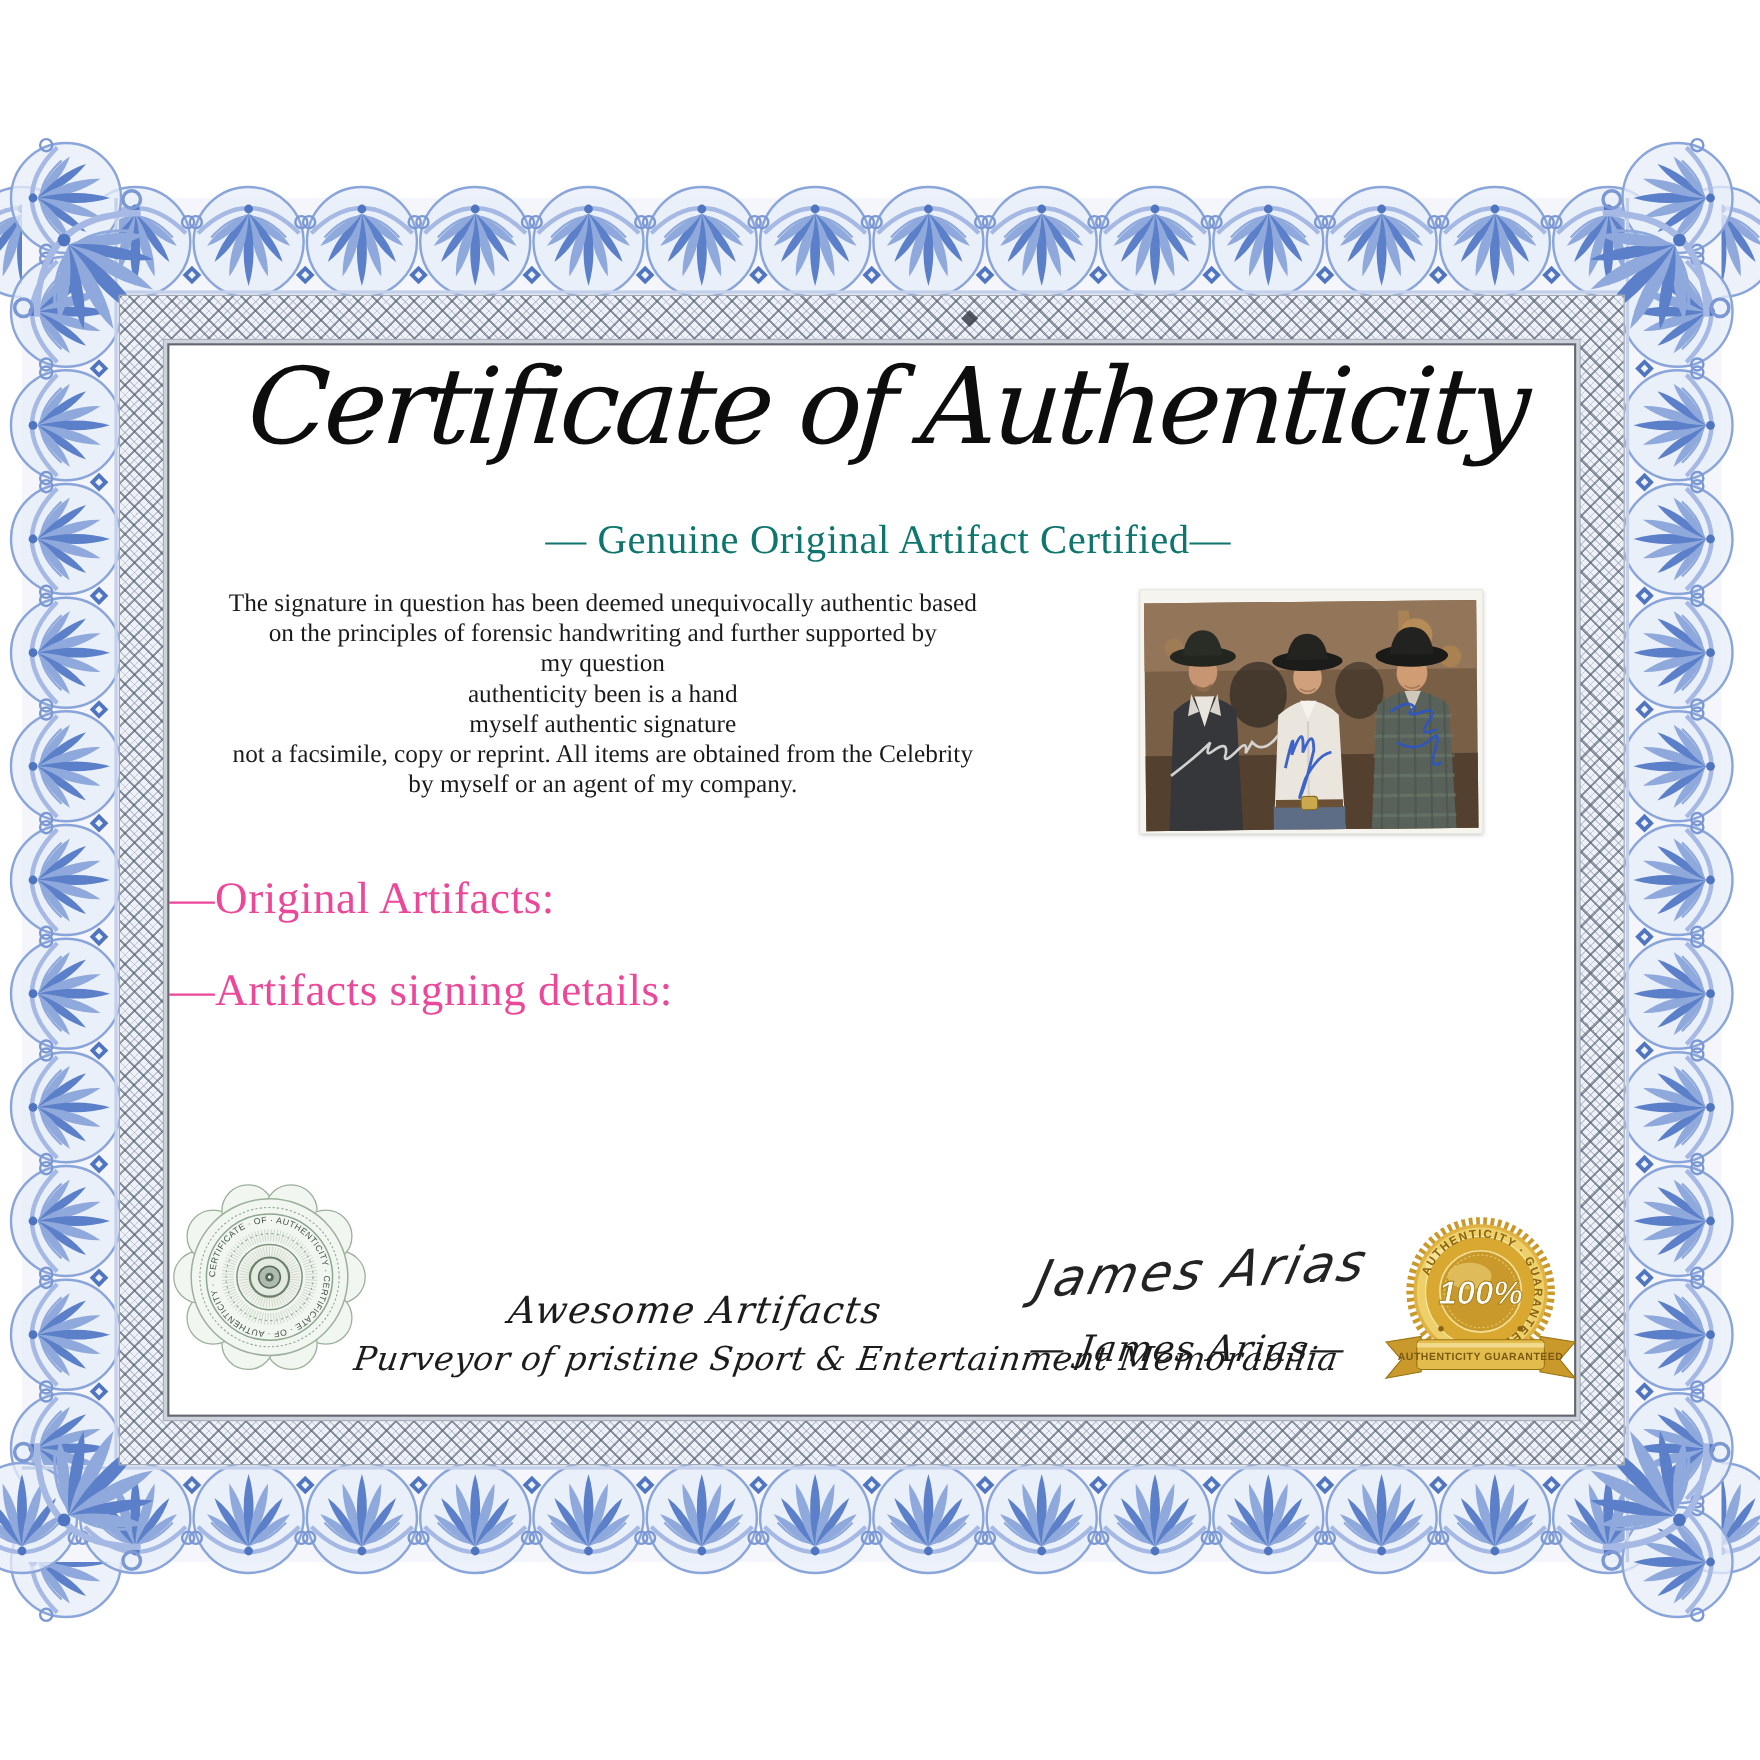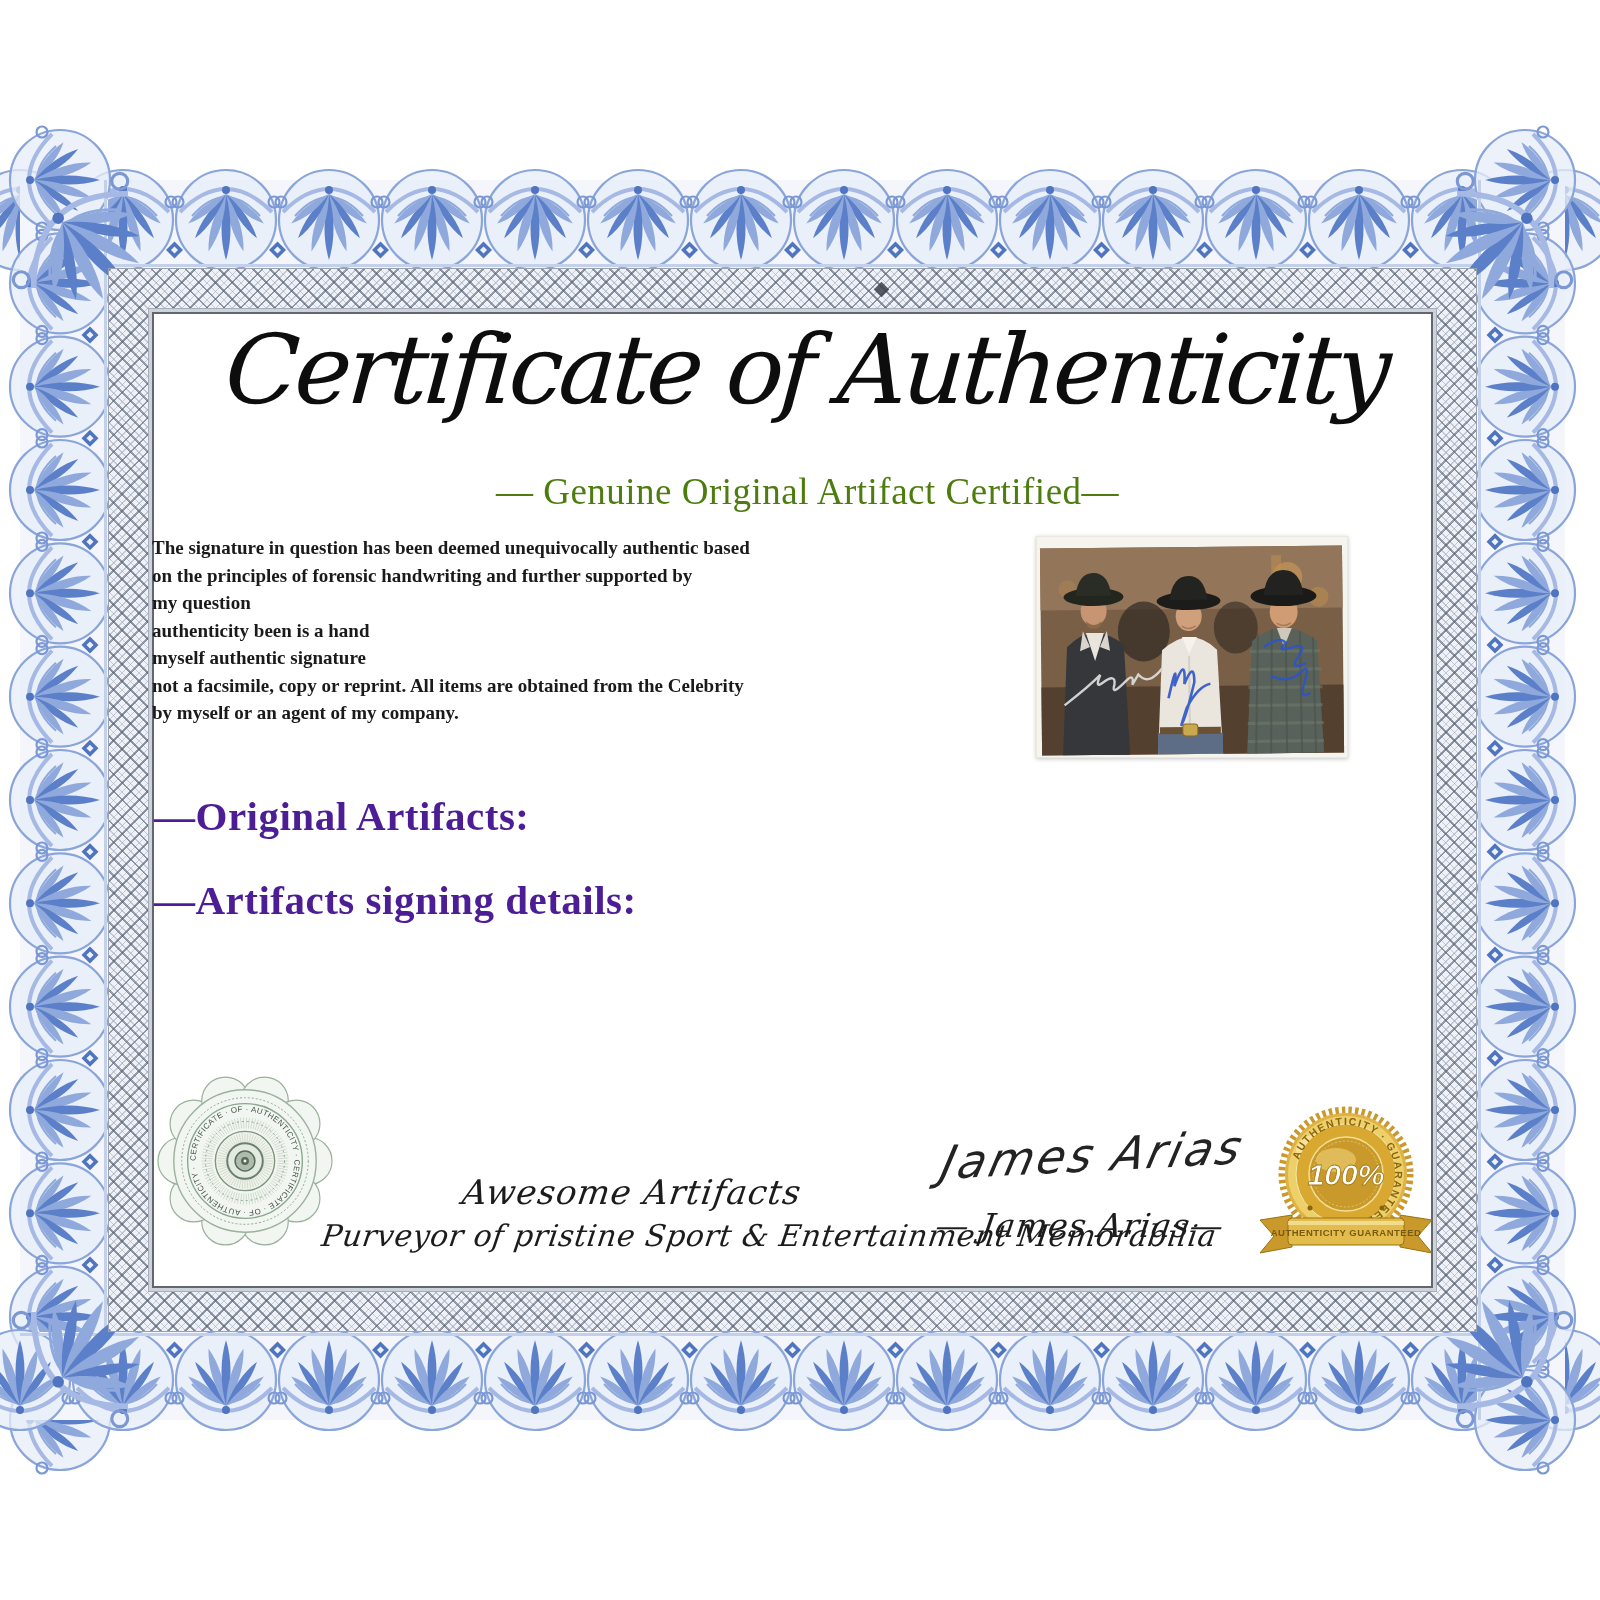--- a/index.html
+++ b/index.html
@@ -19,24 +19,24 @@
      border:2px solid #62676f;
      box-shadow:0 0 0 3px #ced3db, 0 0 0 4px #a8afba;}
   .speck{position:absolute;left:856px;top:104px;width:11px;height:11px;background:#3c414a;
      transform:rotate(45deg);opacity:.85;z-index:2;}
   .inner{position:absolute;inset:132px;z-index:3;}
 
   .title{position:absolute;left:0;top:2px;width:100%;padding-left:28px;box-sizing:border-box;
      text-align:center;font-family:"DejaVu Serif",serif;font-style:italic;
      font-size:96px;letter-spacing:-4px;color:#0d0d0d;transform:skewX(-4deg);white-space:nowrap;}
   .subtitle{position:absolute;left:0;top:158px;width:100%;padding-left:30px;box-sizing:border-box;
-     text-align:center;font-size:37px;color:#4d7c0f;letter-spacing:.5px;}
-  .body{position:absolute;left:0;top:222px;width:792px;text-align:left;
-     font-size:19px;line-height:27.5px;color:#1a1a1a;font-weight:bold;}
-  .sec{position:absolute;left:2px;font-size:41px;color:#4c1d95;letter-spacing:.5px;font-weight:bold;}
+     text-align:center;font-size:37px;color:#0f766e;letter-spacing:.5px;}
+  .body{position:absolute;left:0;top:222px;width:792px;text-align:center;
+     font-size:23px;line-height:27.5px;color:#1a1a1a;}
+  .sec{position:absolute;left:2px;font-size:41px;color:#ec4899;letter-spacing:.5px;}
   .sec1{top:480px;}
   .sec2{top:564px;}
 
   .photo{position:absolute;left:884px;top:224px;width:312px;height:222px;
      box-shadow:0 1px 4px rgba(90,90,90,.35);}
   .photo svg{display:block;width:100%;height:100%;}
 
   .rosette{position:absolute;left:4px;top:760px;width:178px;height:178px;}
   .rosette svg{display:block;width:100%;height:100%;}
 

